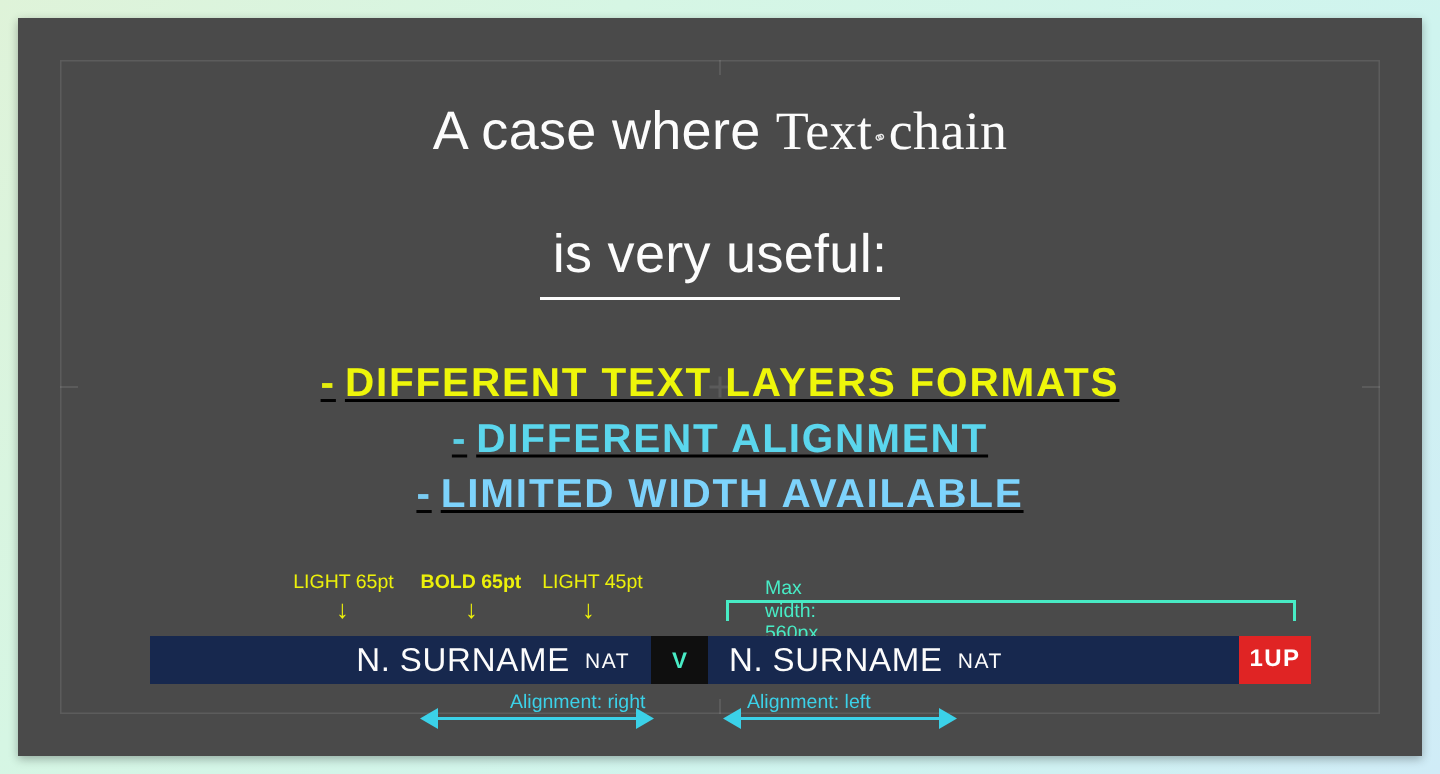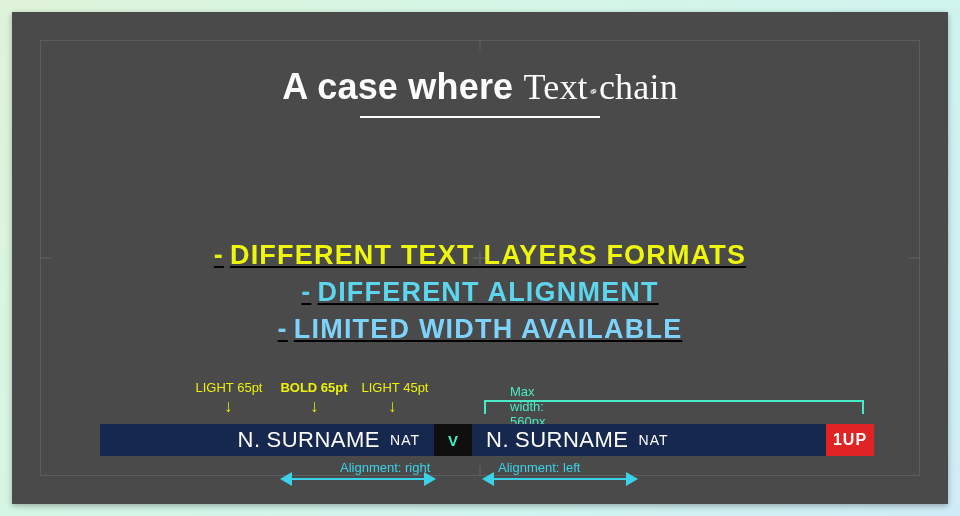--- a/index.html
+++ b/index.html
@@ -15,21 +15,21 @@
   .grid .outer { position:absolute; left:28px; right:28px; top:28px; bottom:28px; border:1px solid rgba(180,180,180,.18); }
   .grid .tick { position:absolute; background:rgba(180,180,180,.22); }
   .t-top    { left:50%; top:28px;  width:1px; height:10px; transform:translateX(-.5px);}
   .t-bot    { left:50%; bottom:28px;width:1px; height:10px; transform:translateX(-.5px);}
   .t-left   { top:50%;  left:28px; height:1px; width:12px; transform:translateY(-.5px);}
   .t-right  { top:50%;  right:28px;height:1px; width:12px; transform:translateY(-.5px);}
 
   .title-block { position:absolute; left:0; right:0; top:54px; text-align:center; color:#fcfcfc; }
   .title-line { font-size:36px; font-weight:300; letter-spacing:.2px; line-height:1.15; }
   .title-line2 { margin-top:4px; }
-  .title-sans { font-family:"Helvetica Neue", Arial, sans-serif; font-weight:700;margin-top:40px; }
+  .title-sans { font-family:"Helvetica Neue", Arial, sans-serif; font-weight:400;margin-top:40px; }
   .title-serif { font-family: Georgia, "Times New Roman", serif; font-weight:400; }
   .chain-link { display:inline-block; transform: translateY(-3px) rotate(-20deg); font-size:12px; letter-spacing:-1px; color:#e8e8e8; padding:0 1px; }
   .underline { margin:8px auto 0; width:240px; height:2px; background:#fcfcfc; }
 
   .bullets { position:absolute; left:0; right:0; top:228px; text-align:center; font-family: Arial, sans-serif; text-decoration: underline; }
   .bullets .row { font-size:27px; font-weight:800; letter-spacing:1.2px; text-transform:uppercase; -webkit-font-smoothing:antialiased; }
   .b1 { color:#eef60a; }
   .b2 { color:#5bd6ed; margin-top:6px; }
   .b3 { color:#7dd3fc; margin-top:6px; }
   .bullets .row .dash { opacity:.95; padding-right:6px; }
@@ -85,20 +85,21 @@
       <div class="tick t-bot"></div>
     <div class="tick t-left"></div>
       <div class="tick t-right"></div>
   </div>
   <div class="compcross"></div>
 
   <div class="title-block">
     <div class="title-line">
       <span class="title-sans">A case where </span><span class="title-serif">Text</span><span class="chain-link">⚭</span><span class="title-serif">chain</span>
     </div>
+    <div class="title-line title-line2 title-sans">is very useful:</div>
     <div class="underline"></div>
   </div>
 
   <div class="bullets">
     <div class="row b1"><span class="dash">-</span><span>Different text layers formats</span></div>
     <div class="row b2"><span class="dash">-</span><span>Different alignment</span></div>
     <div class="row b3"><span class="dash">-</span><span>Limited width available</span></div>
   </div>
 
   <div class="labels">

